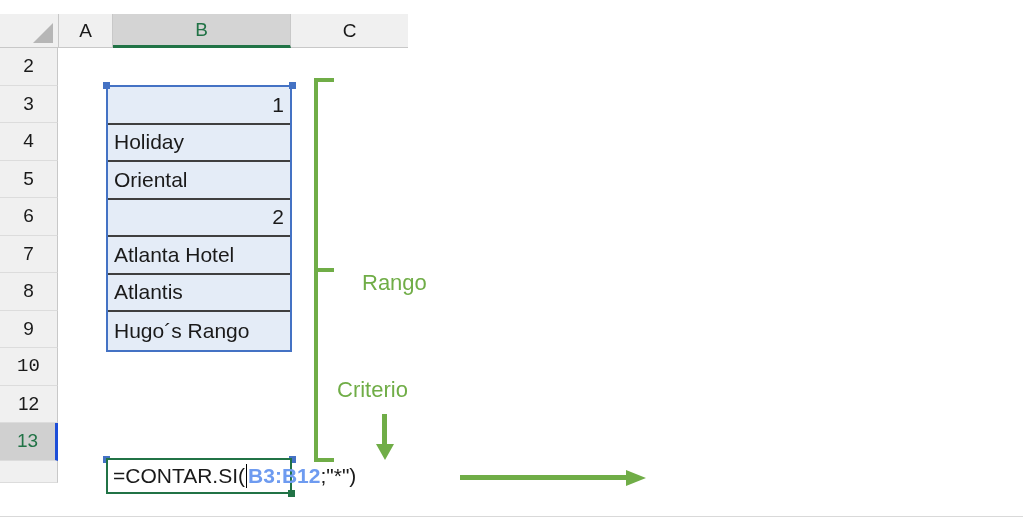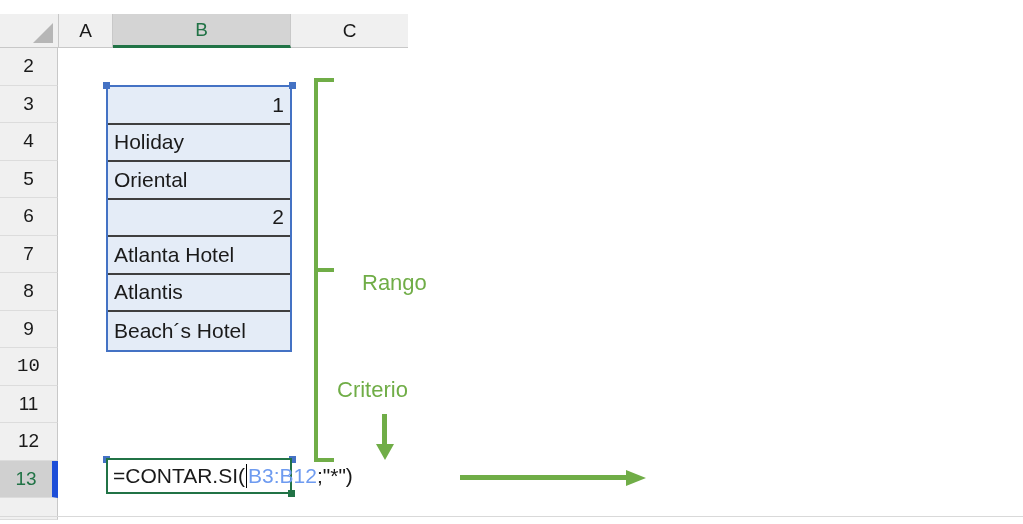--- a/index.html
+++ b/index.html
@@ -70,21 +70,21 @@
     display: flex;
     align-items: center;
     justify-content: center;
     font-size: 19px;
     color: #1a1a1a;
     box-sizing: border-box;
   }
   .row-hdr.sel {
     background: #d0d0d0;
     color: #217346;
-    border-right: 6px solid #1d4ed8;
+    border-right: 3px solid #1d4ed8;
   }
 
   
   #left-range {
     position: absolute;
     left: 106px;
     top: 85px;
     width: 186px;
     background: #e4ecf7;
     border: 2px solid #4472c4;
@@ -125,21 +125,21 @@
     align-items: center;
     white-space: nowrap;
   }
   #formula-text {
     font-size: 21px;
     color: #1a1a1a;
     padding-left: 5px;
     position: relative;
     z-index: 2;
   }
-  #formula-text .ref { color: #6e9bf0; }
+  #formula-text .ref { color: #6e9bf0; font-weight: bold; }
   .caret {
     display: inline-block;
     width: 1px;
     height: 24px;
     background: #000;
     vertical-align: -5px;
     margin: 0 1px;
   }
   .fill-handle {
     position: absolute;
@@ -251,34 +251,33 @@
   <div class="row-hdrs" style="top:48px;width:58px;">
     <div class="row-hdr" style="height:37.5px;">2</div>
     <div class="row-hdr" style="height:37.5px;">3</div>
     <div class="row-hdr" style="height:37.5px;">4</div>
     <div class="row-hdr" style="height:37.5px;">5</div>
     <div class="row-hdr" style="height:37.5px;">6</div>
     <div class="row-hdr" style="height:37.5px;">7</div>
     <div class="row-hdr" style="height:37.5px;">8</div>
     <div class="row-hdr" style="height:37.5px;">9</div>
     <div class="row-hdr" style="height:37.5px;font-family:Liberation Mono, monospace;">10</div>
-    <div class="row-hdr" style="height:37.5px;">11</div>
     <div class="row-hdr" style="height:37.5px;text-align:center;">12</div>
     <div class="row-hdr sel" style="height:37.5px;">13</div>
     <div class="row-hdr" style="height:22px;"></div>
   </div>
 
   <div id="left-range">
     <div class="cell num">1</div>
     <div class="cell">Holiday</div>
     <div class="cell">Oriental</div>
     <div class="cell num">2</div>
     <div class="cell">Atlanta Hotel</div>
     <div class="cell">Atlantis</div>
-    <div class="cell">Beach´s Hotel</div>
+    <div class="cell">Hugo´s Rango</div>
   </div>
   <div class="handle" style="left:103px;top:82px;"></div>
   <div class="handle" style="left:289px;top:82px;"></div>
   <div class="handle" style="left:103px;top:456px;"></div>
   <div class="handle" style="left:289px;top:456px;"></div>
 
   <div id="formula-cell">
     <span id="formula-text"><span>=CONTAR.SI(</span><span class="caret"></span><span class="ref">B3:B12</span><span>;"*")</span></span>
   </div>
   <div class="fill-handle"></div>

